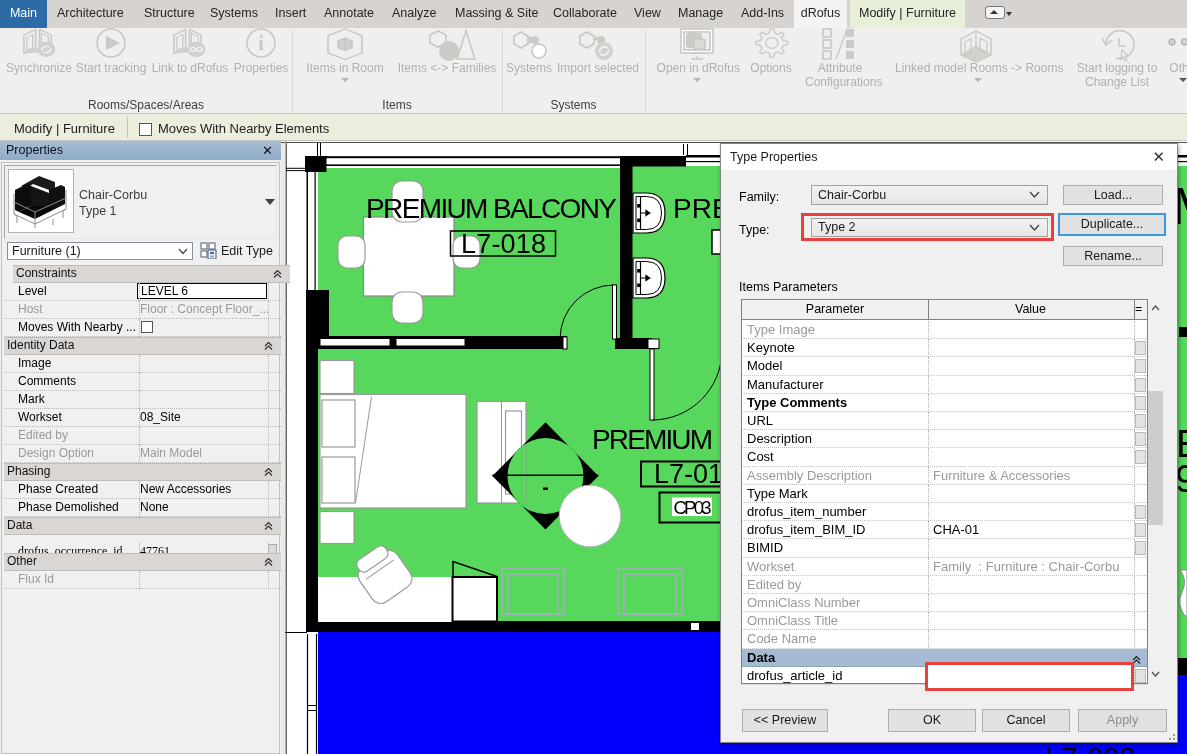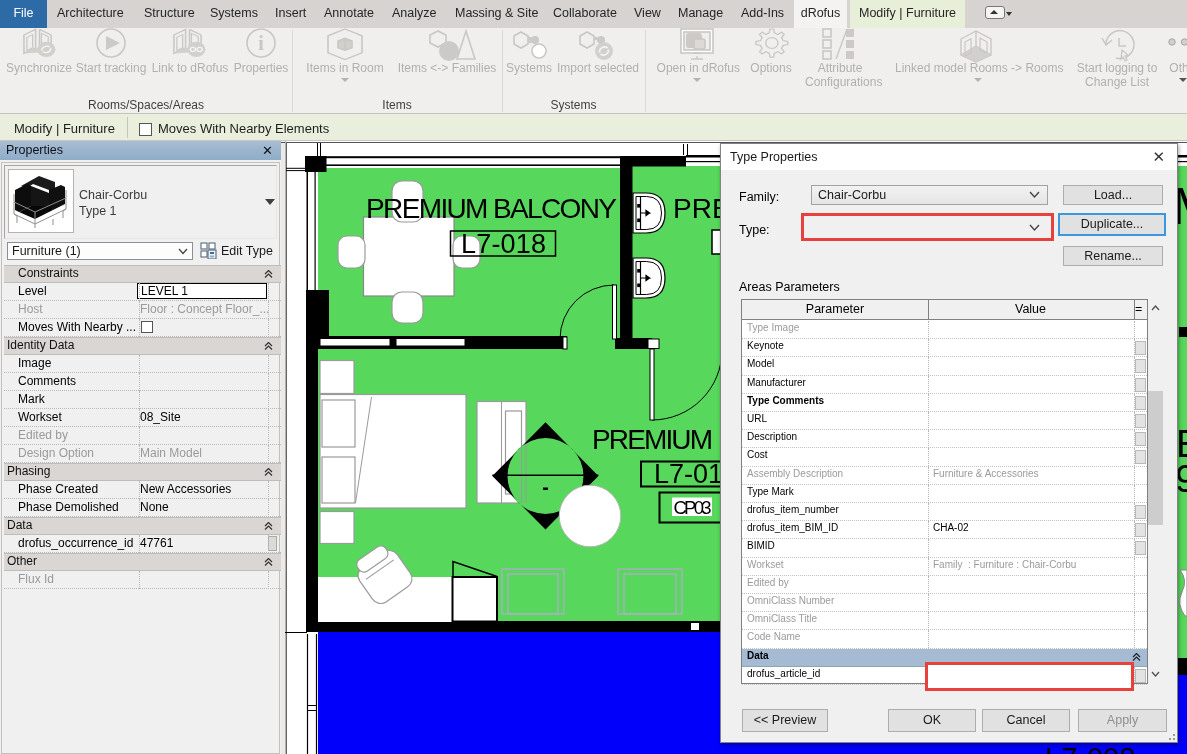--- a/index.html
+++ b/index.html
@@ -22,28 +22,28 @@
 .pcat{background:#d9d6d3;border-top:1px solid #bfbcb9;border-bottom:1px solid #bfbcb9;color:#111;}
 .pname{position:absolute;left:14px;top:1px;white-space:nowrap;}
 .pval{position:absolute;left:136px;top:1px;white-space:nowrap;}
 .grey{color:#9a9a9a;}
 .chev{position:absolute;right:8px;top:1px;color:#333;font-size:11px;}
 
 #dialog{left:720px;top:143px;width:458px;height:600px;background:#f0f0f0;border:1px solid #848484;box-shadow:1px 2px 4px rgba(0,0,0,.35);}
 #dlgtitle{position:absolute;left:0;top:0;width:456px;height:26px;background:#fff;font-size:12.5px;color:#1a1a1a;line-height:26px;padding-left:9px;}
 .btn{position:absolute;background:#e1e1e1;border:1px solid #adadad;font-size:12.5px;color:#1a1a1a;text-align:center;}
 .combo{position:absolute;background:linear-gradient(#f2f2f2,#e5e5e6);border:1px solid #a2a2a2;font-size:12.5px;color:#1a1a1a;padding-left:6px;}
-.tr{position:absolute;left:0;width:392px;height:18.2px;font-size:10px;border-bottom:1px dotted #c3c3c3;}
+.tr{position:absolute;left:0;width:392px;height:18.2px;font-size:13px;border-bottom:1px dotted #c3c3c3;}
 .tn{position:absolute;left:5px;top:1px;white-space:nowrap;}
 .tv{position:absolute;left:191px;top:1px;white-space:nowrap;}
 .eqbox{position:absolute;right:1px;top:2px;width:11px;height:14px;background:#e3e3e3;border:1px solid #b9b9b9;}
 </style></head><body>
 
 <div class="abs" id="tabbar">
-  <div class="tab" style="left:0;width:47px;background:#2c6ba6;color:#fff;text-align:center;">File</div>
+  <div class="tab" style="left:0;width:47px;background:#2c6ba6;color:#fff;text-align:center;">Main</div>
   <div class="tab" style="left:57px;">Architecture</div>
   <div class="tab" style="left:144px;">Structure</div>
   <div class="tab" style="left:210px;">Systems</div>
   <div class="tab" style="left:275px;">Insert</div>
   <div class="tab" style="left:324px;">Annotate</div>
   <div class="tab" style="left:392px;">Analyze</div>
   <div class="tab" style="left:455px;">Massing &amp; Site</div>
   <div class="tab" style="left:553px;">Collaborate</div>
   <div class="tab" style="left:634px;">View</div>
   <div class="tab" style="left:678px;">Manage</div>
@@ -364,26 +364,26 @@
         <rect x="9" y="1" width="6" height="6"></rect>
         <rect x="1" y="9" width="6" height="6"></rect>
       <rect x="8" y="8" width="8" height="9" fill="#e8f0f8"></rect>
     </g>
     <rect x="10" y="10" width="4" height="2" fill="#3a6ea5"></rect>
       <rect x="10" y="13.5" width="4" height="2" fill="#9ab"></rect>
   </svg>
   <div class="abs" style="left:221px;top:103px;font-size:12.5px;color:#1a1a1a;">Edit Type</div>
 
   <div id="grid" class="abs" style="left:2px;top:124px;width:277px;">
-      <div class="prow pcat" style="top:0px;padding-left:14px;">Constraints<span class="chev" style="top:2px;"><svg width="9" height="8">
+      <div class="prow pcat" style="top:0px;padding-left:3px;margin-left:9px;">Constraints<span class="chev" style="top:2px;"><svg width="9" height="8">
             <path d="M1 4 L4.5 0.5 L8 4 M1 7.5 L4.5 4 L8 7.5" stroke="#333" fill="none" stroke-width="1.2"></path>
           </svg></span></div>
       <div class="prow" style="top:18px;border-bottom:1px dotted #b8b8b8;">
         <span class="pname">Level</span>
-        <span style="position:absolute;left:133px;top:0px;width:130px;height:16px;border:1.5px solid #000;background:#fff;padding-left:3px;">LEVEL 1</span>
+        <span style="position:absolute;left:133px;top:0px;width:130px;height:16px;border:1.5px solid #000;background:#fff;padding-left:3px;">LEVEL 6</span>
         <span style="position:absolute;left:134.5px;top:0;width:1px;height:18px;border-left:1px dotted #b8b8b8;"></span>
         <span style="position:absolute;left:263.5px;top:0;width:1px;height:18px;border-left:1px dotted #b8b8b8;"></span>
       </div>
       <div class="prow" style="top:36px;border-bottom:1px dotted #b8b8b8;">
         <span class="pname grey">Host</span>
         <span class="pval grey">Floor : Concept Floor_...</span>
         <span style="position:absolute;left:134.5px;top:0;width:1px;height:18px;border-left:1px dotted #b8b8b8;"></span>
         <span style="position:absolute;left:263.5px;top:0;width:1px;height:18px;border-left:1px dotted #b8b8b8;"></span>
       </div>
       <div class="prow" style="top:54px;border-bottom:1px dotted #b8b8b8;">
@@ -438,21 +438,21 @@
       </div>
       <div class="prow" style="top:234px;border-bottom:1px dotted #b8b8b8;">
         <span class="pname">Phase Demolished</span>
         <span class="pval">None</span>
         <span style="position:absolute;left:134.5px;top:0;width:1px;height:18px;border-left:1px dotted #b8b8b8;"></span>
         <span style="position:absolute;left:263.5px;top:0;width:1px;height:18px;border-left:1px dotted #b8b8b8;"></span>
       </div>
       <div class="prow pcat" style="top:252px;padding-left:3px;">Data<span class="chev" style="top:2px;"><svg width="9" height="8">
             <path d="M1 4 L4.5 0.5 L8 4 M1 7.5 L4.5 4 L8 7.5" stroke="#333" fill="none" stroke-width="1.2"></path>
           </svg></span></div>
-      <div class="prow" style="top:270px;border-bottom:1px dotted #b8b8b8;">
+      <div class="prow" style="top:278px;border-bottom:1px dotted #b8b8b8;font-family:Liberation Serif, serif;">
         <span class="pname">drofus_occurrence_id</span>
         <span class="pval">47761</span>
         <span style="position:absolute;left:264px;top:1px;width:9px;height:15px;background:#dcdad7;border:1px solid #aaa;"></span>
         <span style="position:absolute;left:134.5px;top:0;width:1px;height:18px;border-left:1px dotted #b8b8b8;"></span>
         <span style="position:absolute;left:263.5px;top:0;width:1px;height:18px;border-left:1px dotted #b8b8b8;"></span>
       </div>
       <div class="prow pcat" style="top:288px;padding-left:3px;">Other<span class="chev" style="top:2px;"><svg width="9" height="8">
             <path d="M1 4 L4.5 0.5 L8 4 M1 7.5 L4.5 4 L8 7.5" stroke="#333" fill="none" stroke-width="1.2"></path>
           </svg></span></div>
       <div class="prow" style="top:306px;border-bottom:1px dotted #b8b8b8;">
@@ -466,26 +466,27 @@
 <div class="abs" id="dialog">
   <div id="dlgtitle">Type Properties<span style="position:absolute;right:12px;top:0;color:#333;font-size:15px;">✕</span></div>
   <div class="abs" style="left:18px;top:46px;font-size:12.5px;">Family:</div>
   <div class="combo" style="left:90px;top:41px;width:237px;height:20px;line-height:18px;">Chair-Corbu</div>
   <svg class="abs" style="left:308px;top:47px;" width="11" height="8">
       <path d="M1 1 L5.5 6 L10 1" stroke="#444" fill="none" stroke-width="1.4"></path>
     </svg>
   <div class="btn" style="left:342px;top:41px;width:100px;height:20px;line-height:18px;">Load...</div>
   <div class="abs" style="left:18px;top:79px;font-size:12.5px;">Type:</div>
   <div class="abs" style="left:80px;top:69px;width:253px;height:28px;border:3px solid #e8403c;"></div>
+  <div class="combo" style="left:90px;top:74px;width:237px;height:19px;line-height:17px;">Type 2</div>
   <svg class="abs" style="left:308px;top:80px;" width="11" height="8">
       <path d="M1 1 L5.5 6 L10 1" stroke="#444" fill="none" stroke-width="1.4"></path>
     </svg>
   <div class="btn" style="left:337px;top:69px;width:108px;height:23px;line-height:19px;border:2px solid #3a96dd;">Duplicate...</div>
   <div class="btn" style="left:342px;top:102px;width:100px;height:20px;line-height:18px;">Rename...</div>
-  <div class="abs" style="left:18px;top:136px;font-size:12.5px;">Areas Parameters</div>
+  <div class="abs" style="left:18px;top:136px;font-size:12.5px;">Items Parameters</div>
 
   <div class="abs" style="left:20px;top:155px;width:407px;height:385px;border:1px solid #808080;background:#fff;">
     <div style="position:absolute;left:0;top:0;width:405px;height:20px;background:#f0f0f0;border-bottom:1px solid #808080;">
       <span style="position:absolute;left:0;width:186px;text-align:center;font-size:12.5px;top:2px;">Parameter</span>
       <span style="position:absolute;left:186px;width:205px;text-align:center;font-size:12.5px;top:2px;">Value</span>
       <span style="position:absolute;left:393px;font-size:12.5px;top:2px;">=</span>
       <span style="position:absolute;left:185.5px;top:0;width:1px;height:20px;background:#808080;"></span>
       <span style="position:absolute;left:391.5px;top:0;width:1px;height:20px;background:#808080;"></span>
     </div>
     <div id="ttable" style="position:absolute;left:0;top:21px;width:405px;">
@@ -548,21 +549,21 @@
           <span style="position:absolute;left:391.5px;top:0;height:18px;border-left:1px dotted #b5b5b5;"></span>
         </div>
         <div class="tr" style="top:181.99999999999997px;width:405px;">
           <span class="tn">drofus_item_number</span>
           <span style="position:absolute;left:185.5px;top:0;height:18px;border-left:1px dotted #b5b5b5;"></span>
           <span style="position:absolute;left:391.5px;top:0;height:18px;border-left:1px dotted #b5b5b5;"></span>
           <span class="eqbox"></span>
         </div>
         <div class="tr" style="top:200.19999999999996px;width:405px;">
           <span class="tn">drofus_item_BIM_ID</span>
-          <span class="tv">CHA-02</span>
+          <span class="tv">CHA-01</span>
           <span style="position:absolute;left:185.5px;top:0;height:18px;border-left:1px dotted #b5b5b5;"></span>
           <span style="position:absolute;left:391.5px;top:0;height:18px;border-left:1px dotted #b5b5b5;"></span>
           <span class="eqbox"></span>
         </div>
         <div class="tr" style="top:218.39999999999995px;width:405px;">
           <span class="tn">BIMID</span>
           <span style="position:absolute;left:185.5px;top:0;height:18px;border-left:1px dotted #b5b5b5;"></span>
           <span style="position:absolute;left:391.5px;top:0;height:18px;border-left:1px dotted #b5b5b5;"></span>
           <span class="eqbox"></span>
         </div>

